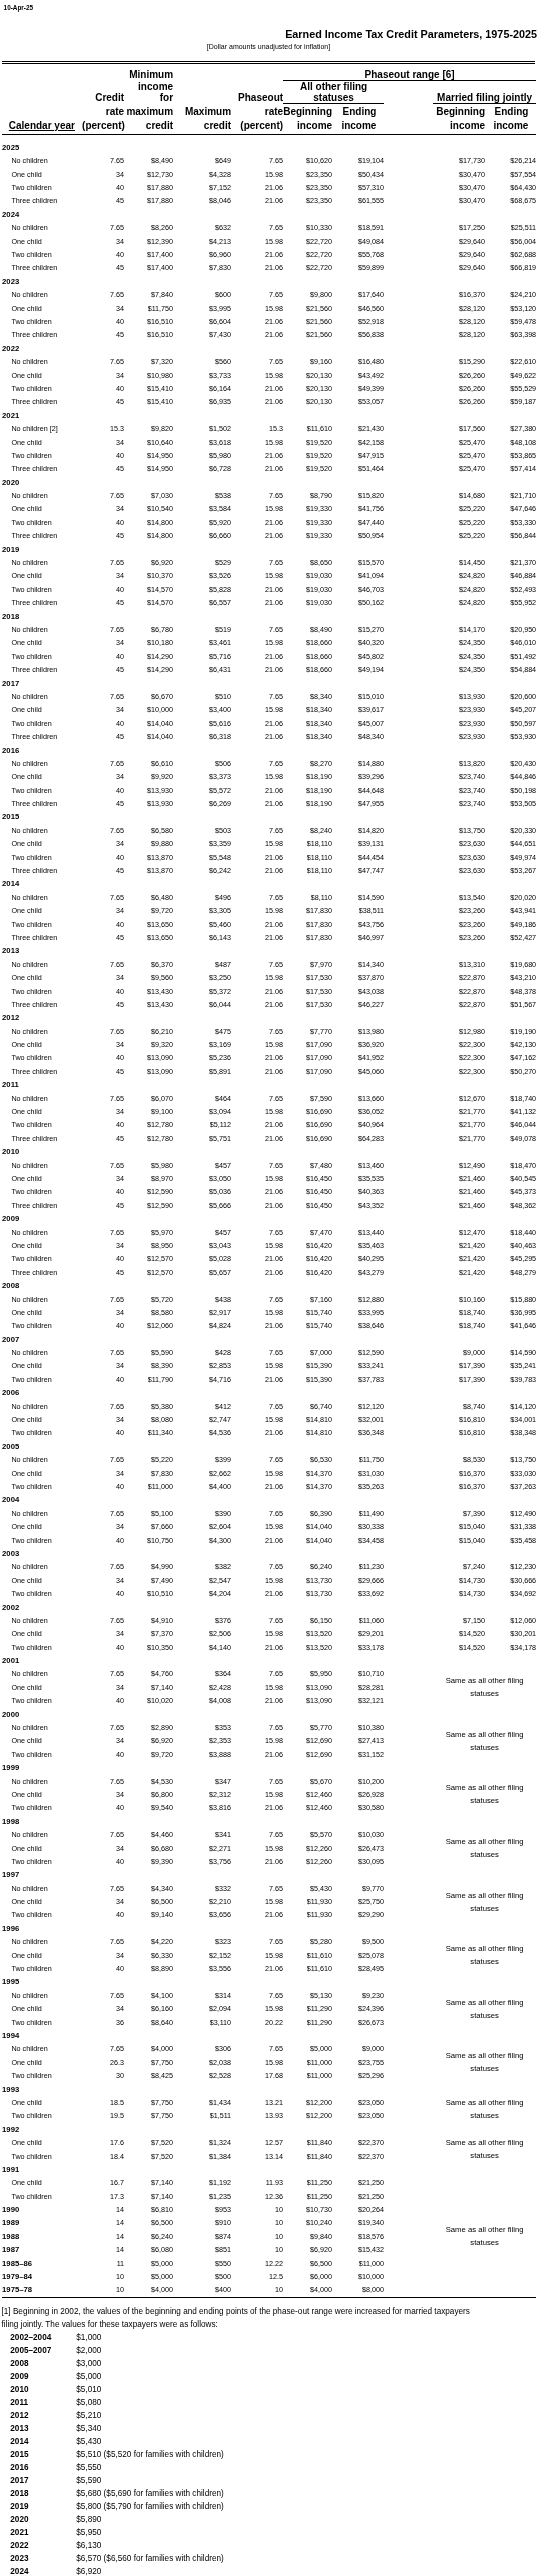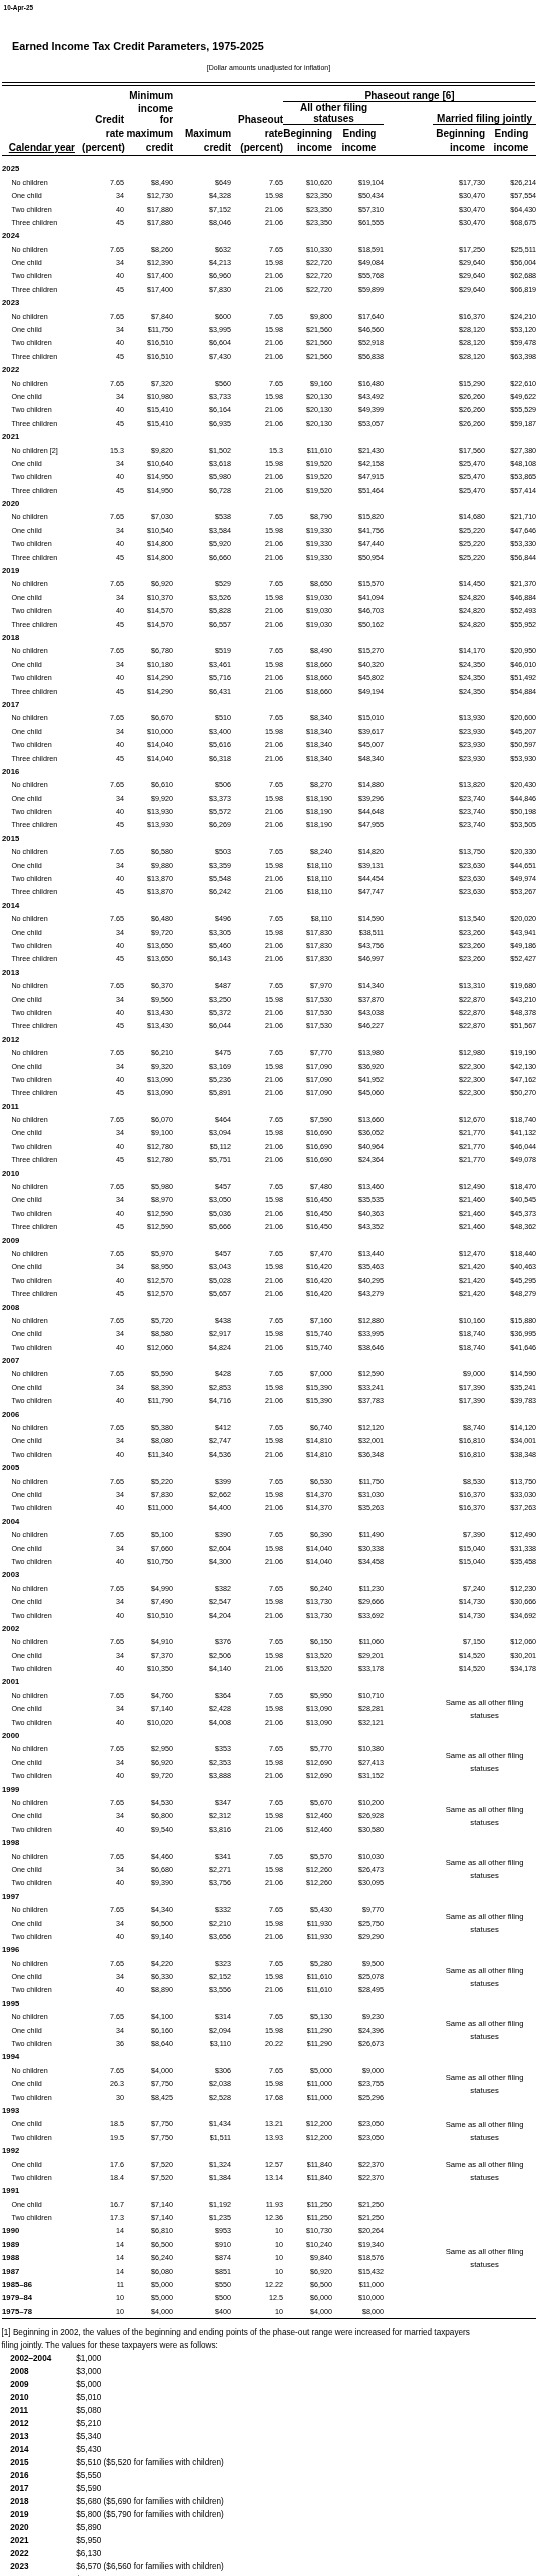--- a/index.html
+++ b/index.html
@@ -1,18 +1,18 @@
 <!DOCTYPE html>
 <html style="font-size:8.2px"><head>
 <meta charset="utf-8">
 <style>
   html,body{margin:0;padding:0;width:537px;height:3012px;background:#fff;color:#000;
     font-family:"Liberation Sans",sans-serif;overflow:hidden;position:relative;}
   .date{position:absolute;top:4.1px;left:3.6px;font-size:6.4px;font-weight:700;}
-  .title{margin:12px;padding-top:28px;text-align:left;font-size:10.8px;font-weight:700;}
+  .title{margin:0;padding-top:28px;text-align:right;font-size:10.8px;font-weight:700;}
   .subtitle{margin-top:2.6px;text-align:center;font-size:7px;}
   .dbl{margin:11.3px 0 0 2.1px;width:533px;border-top:0.8px solid #000;border-bottom:0.8px solid #000;height:1.3px;}
   table{border-collapse:collapse;table-layout:fixed;margin-left:2.1px;width:534px;font-size:7.2px;
     border-bottom:0.8px solid #000;}
   col.c1{width:80px}col.c2{width:42px}col.c3{width:49px}col.c4{width:58px}col.c5{width:52px}
   col.c6{width:49px}col.c7{width:52px}col.c8{width:49px}col.c9{width:52px}col.c10{width:51px}
   thead th{font-weight:700;font-size:10px;vertical-align:bottom;padding:0;line-height:1.12;text-align:right;}
   thead tr.h1 th{height:15.5px}thead tr.h2 th{height:13.4px}thead tr.h3 th{height:13.4px}thead tr.h4 th{height:14px}
   thead tr.h4 th{border-bottom:0.8px solid #000;padding-bottom:2.1px;}
   th.center{text-align:center;}
@@ -852,21 +852,21 @@
         <td class="num">$21,770</td>
         <td class="num">$46,044</td>
       </tr>
       <tr>
         <td class="lbl">Three children</td>
         <td class="num">45</td>
         <td class="num">$12,780</td>
         <td class="num">$5,751</td>
         <td class="num">21.06</td>
         <td class="num">$16,690</td>
-        <td class="num">$24,364</td>
+        <td class="num">$64,283</td>
         <td></td>
         <td class="num">$21,770</td>
         <td class="num">$49,078</td>
       </tr>
       <tr>
         <td class="year-cell" colspan="10">2010</td>
       </tr>
       <tr>
         <td class="lbl">No children</td>
         <td class="num">7.65</td>
@@ -1272,21 +1272,21 @@
         <td class="num">$13,090</td>
         <td class="num">$32,121</td>
         <td></td>
       </tr>
       <tr>
         <td class="year-cell" colspan="10">2000</td>
       </tr>
       <tr>
         <td class="lbl">No children</td>
         <td class="num">7.65</td>
-        <td class="num">$2,950</td>
+        <td class="num">$2,890</td>
         <td class="num">$353</td>
         <td class="num">7.65</td>
         <td class="num">$5,770</td>
         <td class="num">$10,380</td>
         <td></td>
         <td class="mfj-note" colspan="2" rowspan="3">Same as all other filing statuses</td>
       </tr>
       <tr>
         <td class="lbl">One child</td>
         <td class="num">34</td>
@@ -1657,20 +1657,24 @@
 </table>
 
 <div class="fn">
   <p class="fn1-para">[1] Beginning in 2002, the values of the beginning and ending points of the phase-out range were increased for married taxpayers filing jointly. The values for these taxpayers were as follows:</p>
   <div id="fn1-list">
       <div class="fn-row">
         <span class="fl">2002–2004</span>
         <span>$1,000</span>
       </div>
       <div class="fn-row">
+        <span class="fl">2005–2007</span>
+        <span>$2,000</span>
+      </div>
+      <div class="fn-row">
         <span class="fl">2008</span>
         <span>$3,000</span>
       </div>
       <div class="fn-row">
         <span class="fl">2009</span>
         <span>$5,000</span>
       </div>
       <div class="fn-row">
         <span class="fl">2010</span>
         <span>$5,010</span>

